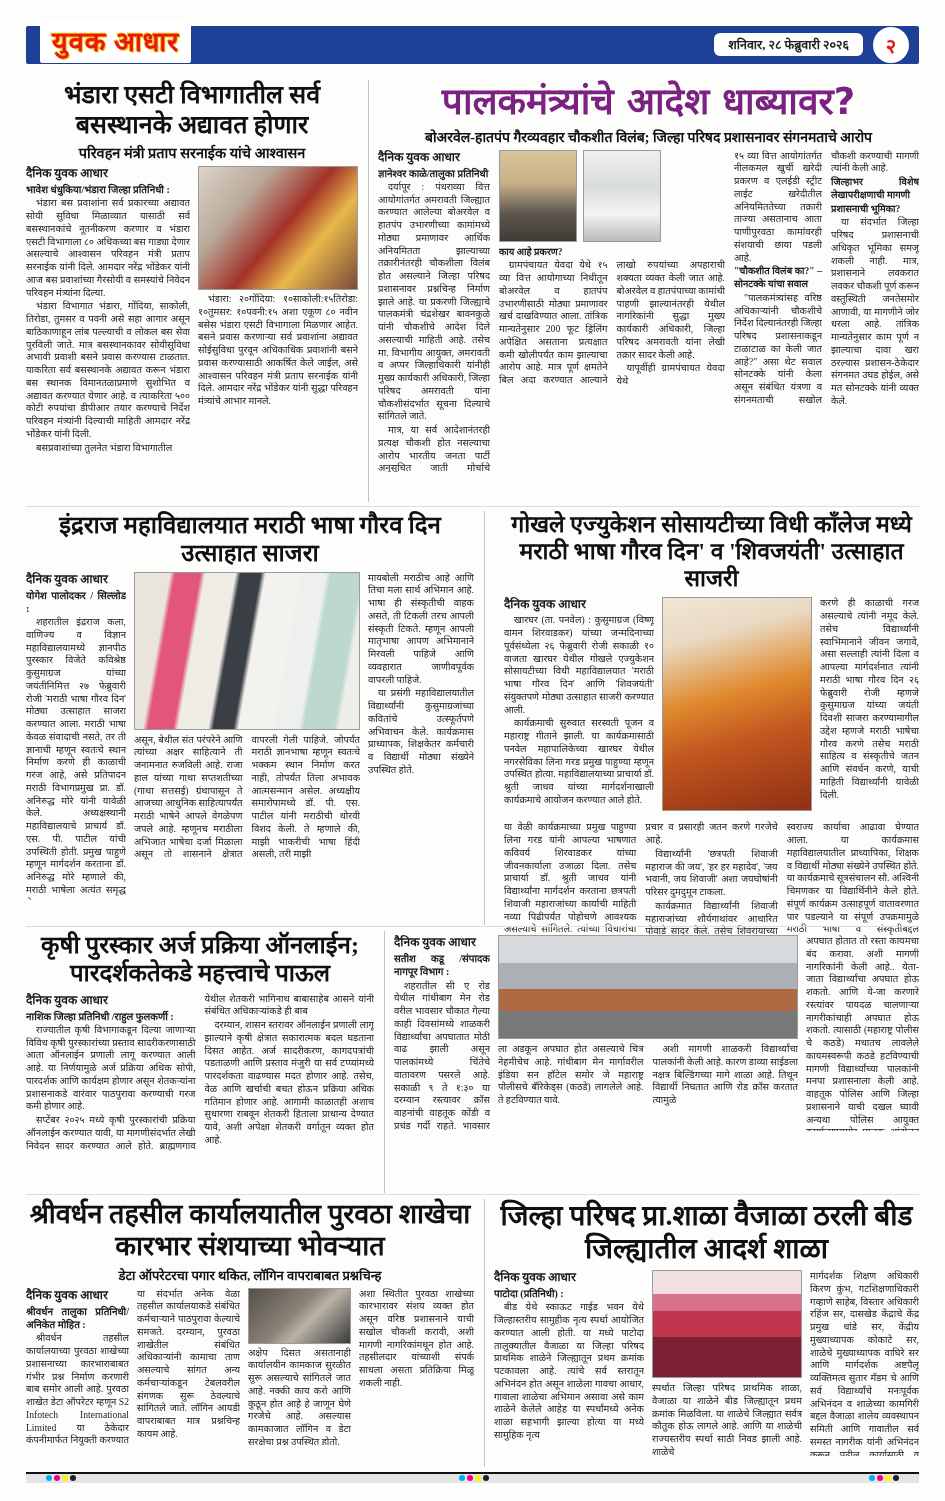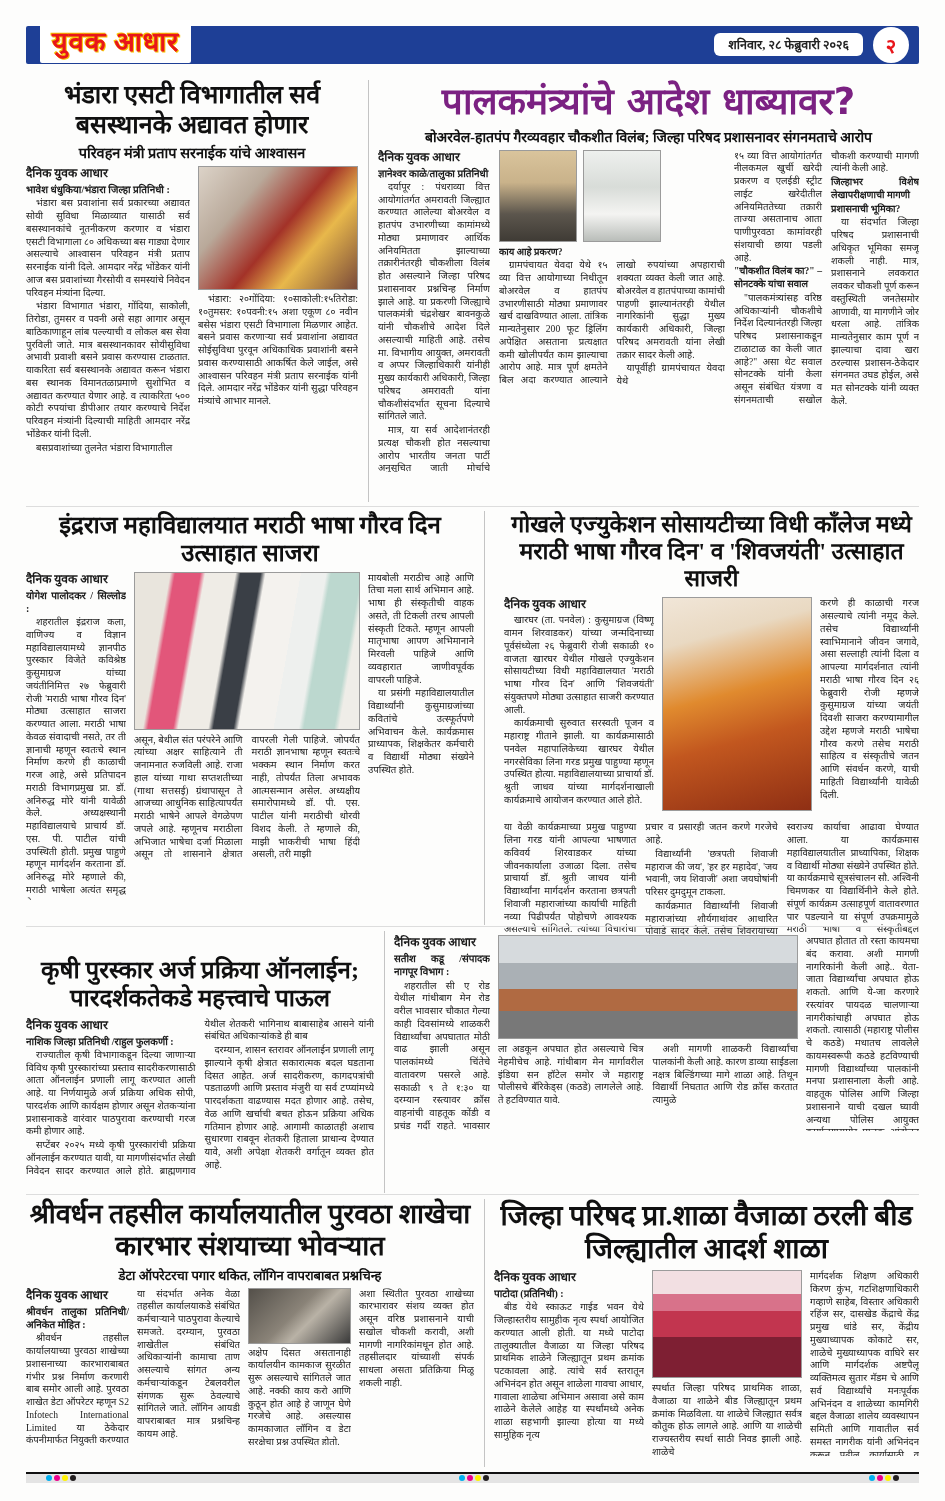--- a/index.html
+++ b/index.html
@@ -159,21 +159,21 @@
           <p>विद्यार्थ्यांनी 'छत्रपती शिवाजी महाराज की जय', 'हर हर महादेव', 'जय भवानी, जय शिवाजी' अशा जयघोषांनी परिसर दुमदुमून टाकला.</p>
           <p>कार्यक्रमात विद्यार्थ्यांनी शिवाजी महाराजांच्या शौर्यगाथांवर आधारित पोवाडे सादर केले. तसेच शिवरायांच्या स्वराज्य कार्याचा आढावा घेण्यात आला. या कार्यक्रमास महाविद्यालयातील प्राध्यापिका, शिक्षक व विद्यार्थी मोठ्या संख्येने उपस्थित होते. या कार्यक्रमाचे सूत्रसंचालन सौ. अश्विनी चिमणकर या विद्यार्थिनीने केले होते. संपूर्ण कार्यक्रम उत्साहपूर्ण वातावरणात पार पडल्याने या संपूर्ण उपक्रमामुळे मराठी भाषा व संस्कृतीबद्दल अभिमानाची भावना अधिक दृढ झाल्याचे मत उपस्थितांनी व्यक्त केले.</p>
         </div>
       </div>
     </div>
   </div>
 
   <div class="section rule-top" style="top:926px;height:262px;padding-top:4px;">
     <div class="flexrow" style="gap:10px;height:100%;">
 
-      <div style="width:348px;margin-top:25px;">
+      <div style="width:348px;">
         <h1 class="hl" style="font-size:24px;">कृषी पुरस्कार अर्ज प्रक्रिया ऑनलाईन; पारदर्शकतेकडे महत्त्वाचे पाऊल</h1>
         <div class="body clip cols2" style="height:192px;margin-top:5px;">
           <p class="credit noind">दैनिक युवक आधार</p>
           <p class="byline noind">नाशिक जिल्हा प्रतिनिधी /राहुल फुलकर्णी :</p>
           <p>राज्यातील कृषी विभागाकडून दिल्या जाणाऱ्या विविध कृषी पुरस्कारांच्या प्रस्ताव सादरीकरणासाठी आता ऑनलाईन प्रणाली लागू करण्यात आली आहे. या निर्णयामुळे अर्ज प्रक्रिया अधिक सोपी, पारदर्शक आणि कार्यक्षम होणार असून शेतकऱ्यांना प्रशासनाकडे वारंवार पाठपुरावा करण्याची गरज कमी होणार आहे.</p>
           <p>सप्टेंबर २०२५ मध्ये कृषी पुरस्कारांची प्रक्रिया ऑनलाईन करण्यात यावी, या मागणीसंदर्भात लेखी निवेदन सादर करण्यात आले होते. ब्राह्मणगाव येथील शेतकरी भागिनाथ बाबासाहेब आसने यांनी संबंधित अधिकाऱ्यांकडे ही बाब</p>
           <p>दरम्यान, शासन स्तरावर ऑनलाईन प्रणाली लागू झाल्याने कृषी क्षेत्रात सकारात्मक बदल घडताना दिसत आहेत. अर्ज सादरीकरण, कागदपत्रांची पडताळणी आणि प्रस्ताव मंजुरी या सर्व टप्प्यांमध्ये पारदर्शकता वाढण्यास मदत होणार आहे. तसेच, वेळ आणि खर्चाची बचत होऊन प्रक्रिया अधिक गतिमान होणार आहे. आगामी काळातही अशाच सुधारणा राबवून शेतकरी हिताला प्राधान्य देण्यात यावे, अशी अपेक्षा शेतकरी वर्गातून व्यक्त होत आहे.</p>
         </div>
       </div>
 

